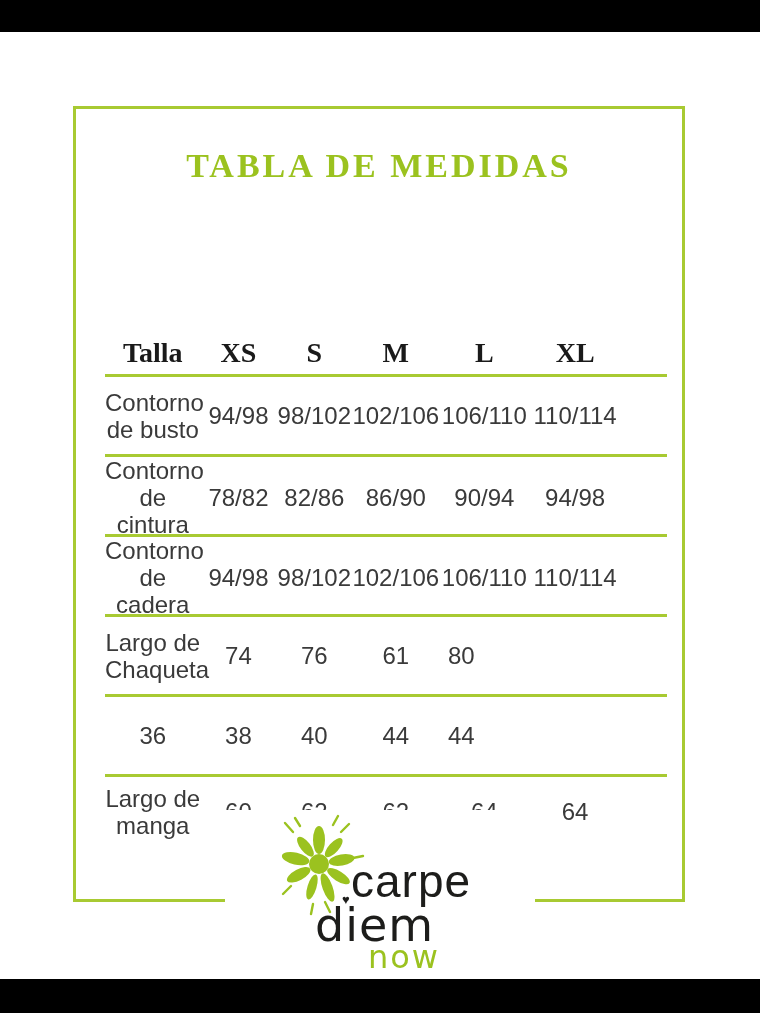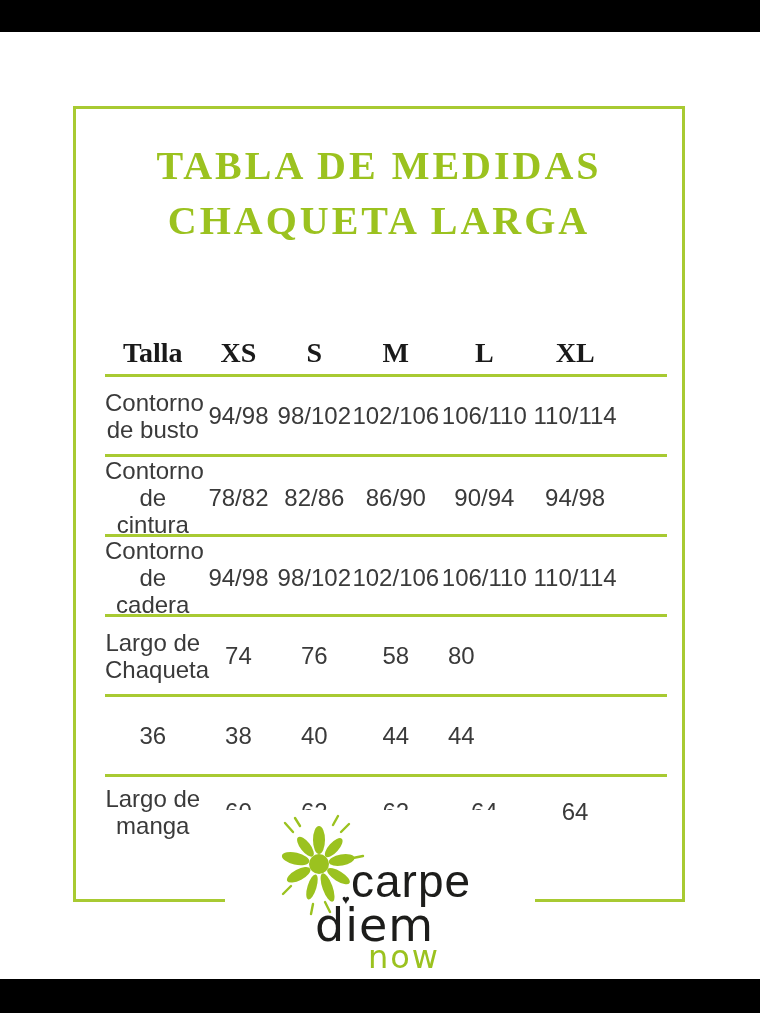--- a/index.html
+++ b/index.html
@@ -14,21 +14,21 @@
     position: absolute; left: 73px; top: 106px;
     width: 612px; height: 796px;
     border: 3px solid #a8ca32;
   }
 
   .title {
     position: absolute; left: 73px; top: 138px; width: 612px;
     text-align: center;
     font-family: "Liberation Serif", serif;
     font-weight: bold;
-    font-size: 40px; line-height: 55px; letter-spacing: 3px;
+    font-size: 34px; line-height: 55px; letter-spacing: 3px;
     color: #9bc21f;
   }
 
   .size-table { position: absolute; left: 105px; top: 331px; width: 562px; }
   .t-row {
     display: grid;
     grid-template-columns: 17% 13.5% 13.5% 15.5% 16% 24.5%;
     align-items: center;
     border-bottom: 3px solid #a8ca32;
   }
@@ -74,21 +74,20 @@
 </style>
 </head>
 <body>
 
 <div class="bar bar-top"></div>
 
 <div class="frame"></div>
 
 <div class="title">
   <div>TABLA DE MEDIDAS</div>
-  <div>CHAQUETA LARGA</div>
 </div>
 
 <div class="size-table">
 
   <div class="t-row t-header">
     <div>Talla</div>
     <div>XS</div>
     <div>S</div>
     <div>M</div>
     <div>L</div>
@@ -131,21 +130,21 @@
     <div class="t-cell">110/114</div>
   </div>
 
   <div class="t-row t-body-row">
     <div class="t-label">
       <div>Largo de</div>
       <div>Chaqueta</div>
     </div>
     <div class="t-cell">74</div>
     <div class="t-cell">76</div>
-    <div class="t-cell">58</div>
+    <div class="t-cell">61</div>
     <div class="t-cell">80</div>
   </div>
 
   <div class="t-row t-body-row">
     <div class="t-cell">36</div>
     <div class="t-cell">38</div>
     <div class="t-cell">40</div>
     <div class="t-cell">44</div>
     <div class="t-cell">44</div>
   </div>

